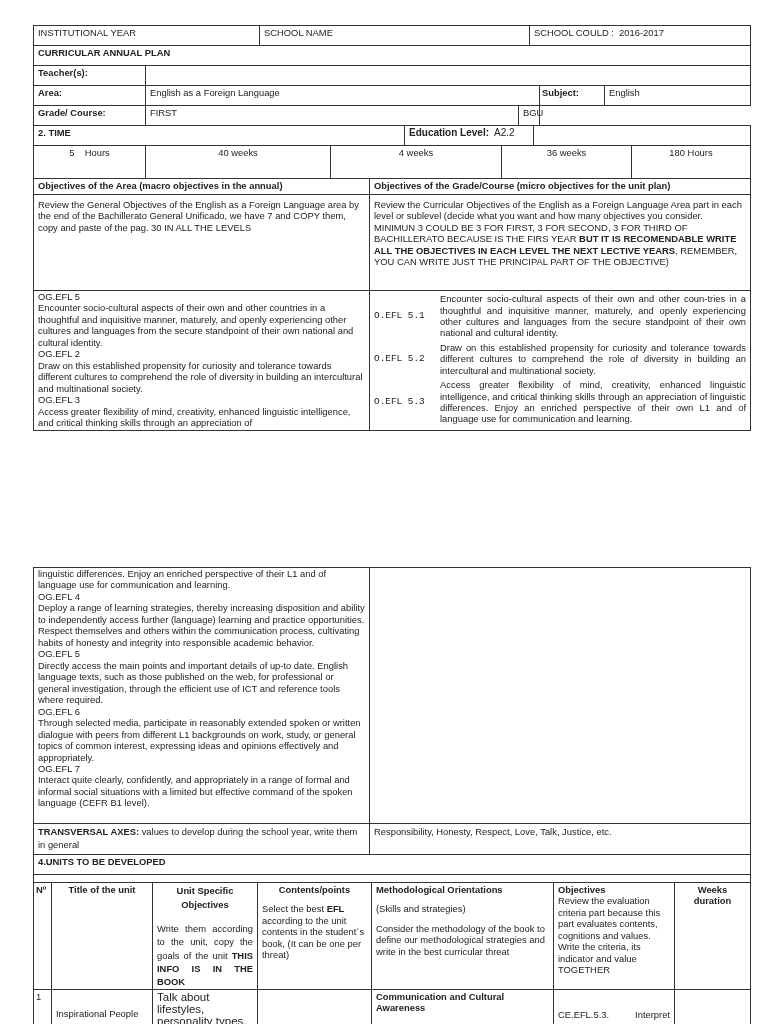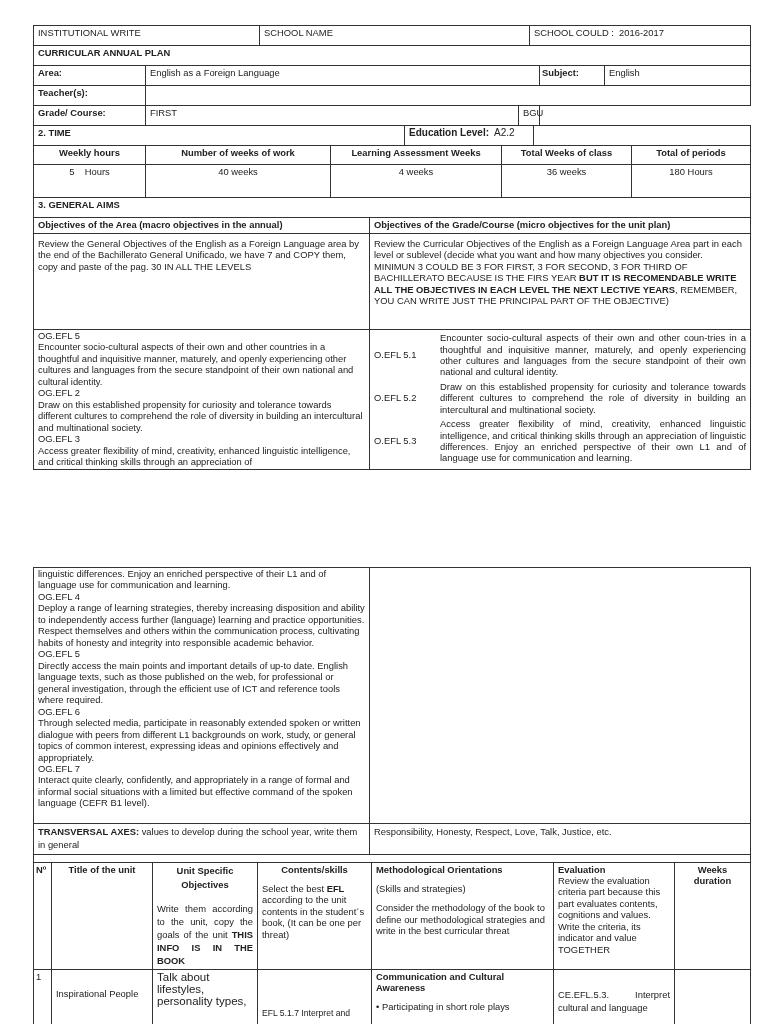--- a/index.html
+++ b/index.html
@@ -9,110 +9,100 @@
   #page1 { top: 25px; }
   #page2 { top: 567px; }
   table { border-collapse: collapse; width: 100%; table-layout: fixed; }
   td { border: 1px solid #333; padding: 1px 4px; vertical-align: top; }
   .b { font-weight: bold; }
   .c { text-align: center; }
   .sec td { height: 20px; }
   .r20 { height: 20px; }
   .j { text-align: justify; }
   .obj-row { display: flex; align-items: center; }
-  .obj-code { width: 70px; flex: none; padding-left: 4px; }
+  .obj-code { width: 70px; flex: none; padding-left: 4px; font-family: Liberation Mono, monospace; }
   .obj-text { flex: 1; text-align: justify; padding-right: 4px; }
 </style>
 </head>
 <body>
 
 <div class="page" id="page1">
   <table>
     <colgroup>
         <col style="width:226px">
         <col style="width:270px">
         <col>
       </colgroup>
     <tbody>
         <tr class="r20">
-      <td>INSTITUTIONAL WRITE</td>
+      <td>INSTITUTIONAL YEAR</td>
       <td>SCHOOL NAME</td>
       <td><span>SCHOOL COULD :</span>&nbsp; <span>2016-2017</span></td>
     </tr>
   </tbody>
     </table>
   <table style="margin-top:-1px">
     <colgroup>
       <col style="width:112px">
         <col style="width:258px">
         <col style="width:115px">
         <col style="width:21px">
         <col style="width:65px">
         <col>
     </colgroup>
     <tbody>
         <tr class="r20">
           <td colspan="6" class="b">CURRICULAR ANNUAL PLAN</td>
         </tr>
     <tr class="r20">
+      <td class="b">Teacher(s):</td>
+      <td colspan="5"></td>
+    </tr>
+    <tr class="r20">
       <td class="b">Area:</td>
       <td colspan="3">English as a Foreign Language</td>
       <td class="b" style="padding-left:2px">Subject:</td>
       <td>English</td>
     </tr>
     <tr class="r20">
-      <td class="b">Teacher(s):</td>
-      <td colspan="5"></td>
-    </tr>
-    <tr class="r20">
       <td class="b">Grade/ Course:</td>
       <td colspan="2">FIRST</td>
 
       <td>BGU</td>
     </tr>
   </tbody>
     </table>
 
   <table style="margin-top:-1px">
     <colgroup>
         <col style="width:112px">
         <col style="width:185px">
         <col style="width:171px">
         <col style="width:130px">
         <col>
       </colgroup>
     <tbody>
         <tr class="sec">
           <td colspan="5" class="b">2. TIME</td>
         </tr>
-    <tr>
-      <td class="b c" style="height:19px">Weekly  hours</td>
-      <td class="b c">Number of weeks of work</td>
-      <td class="b c">Learning Assessment  Weeks</td>
-      <td class="b c">Total Weeks of class</td>
-      <td class="b c">Total of periods</td>
-    </tr>
     <tr>
       <td class="c" style="height:33px;white-space:pre">5    Hours</td>
       <td class="c">40 weeks</td>
       <td class="c">4 weeks</td>
       <td class="c">36 weeks</td>
       <td class="c">180 Hours</td>
     </tr>
   </tbody>
     </table>
   <table style="margin-top:-1px">
     <colgroup>
         <col style="width:336px">
         <col>
       </colgroup>
     <tbody>
-        <tr class="sec">
-          <td colspan="2" class="b">3. GENERAL AIMS</td>
-        </tr>
     <tr>
       <td class="b" style="height:16px">Objectives of the Area (macro objectives in the annual)</td>
       <td class="b">Objectives of the Grade/Course (micro objectives for the unit plan)</td>
     </tr>
     <tr>
       <td style="height:96px;padding-top:4px"> Review the General Objectives of the English as a Foreign Language area by the end of the Bachillerato General Unificado, we have 7 and COPY them, copy and paste of the pag. 30 IN ALL THE LEVELS</td>
       <td style="padding-top:4px"><span>Review the Curricular Objectives of the English as a Foreign Language Area part in each level or sublevel (decide what you want and how many objectives you consider. MINIMUN 3 COULD BE 3 FOR FIRST, 3 FOR SECOND, 3 FOR THIRD OF BACHILLERATO BECAUSE IS THE FIRS YEAR </span><span class="b">BUT IT IS RECOMENDABLE WRITE ALL THE OBJECTIVES IN EACH LEVEL THE NEXT LECTIVE YEARS</span><span>, REMEMBER, YOU CAN WRITE JUST THE PRINCIPAL PART OF THE OBJECTIVE)</span></td>
     </tr>
     <tr>
       <td style="height:140px;padding-top:0">
@@ -191,41 +181,44 @@
     <colgroup>
       <col style="width:18px">
         <col style="width:101px">
         <col style="width:105px">
         <col style="width:114px">
         <col style="width:182px">
         <col style="width:121px">
         <col>
     </colgroup>
     <tbody>
+        <tr>
+          <td colspan="7" class="b" style="height:20px">4.UNITS TO BE DEVELOPED</td>
+        </tr>
     <tr>
           <td colspan="7" style="height:8px;border-bottom:none;border-top:none"></td>
         </tr>
     <tr>
       <td class="b" style="height:103px;padding:1px 2px">Nº</td>
       <td class="b c">Title of the unit</td>
       <td>
         <div class="b c" style="line-height:1.5">Unit Specific Objectives</div>
         <div class="j" style="margin-top:10px;line-height:1.4"><span>Write them according to the unit, copy the goals of the unit </span><span class="b">THIS INFO IS IN THE BOOK</span></div>
       </td>
       <td>
-        <div class="b c">Contents/skills</div>
+        <div class="b c">Contents/points</div>
         <div style="margin-top:8px"><span>Select the best </span><span class="b">EFL</span><span> according to the unit contents in the student´s book, (It can be one per threat)</span></div>
       </td>
       <td>
         <div class="b">Methodological Orientations</div>
         <div style="margin-top:8px">(Skills and strategies)</div>
         <div style="margin-top:8px">Consider the methodology of the book to define our methodological strategies and write in the best curricular threat</div>
       </td>
       <td>
-        <div class="b">Evaluation</div>
+        <div class="b">Objectives</div>
         <div>Review the evaluation criteria part because this part evaluates contents, cognitions and values. Write the criteria, its indicator and value TOGETHER</div>
       </td>
       <td class="b c">Weeks duration</td>
     </tr>
     <tr>
       <td style="height:60px;padding:1px 2px">1</td>
       <td style="padding-top:18px">Inspirational People</td>
       <td style="font-size:11.5px;line-height:1.05">Talk about lifestyles, personality types,</td>
       <td style="padding-top:38px;font-size:8.6px">EFL 5.1.7 Interpret and</td>
       <td>

